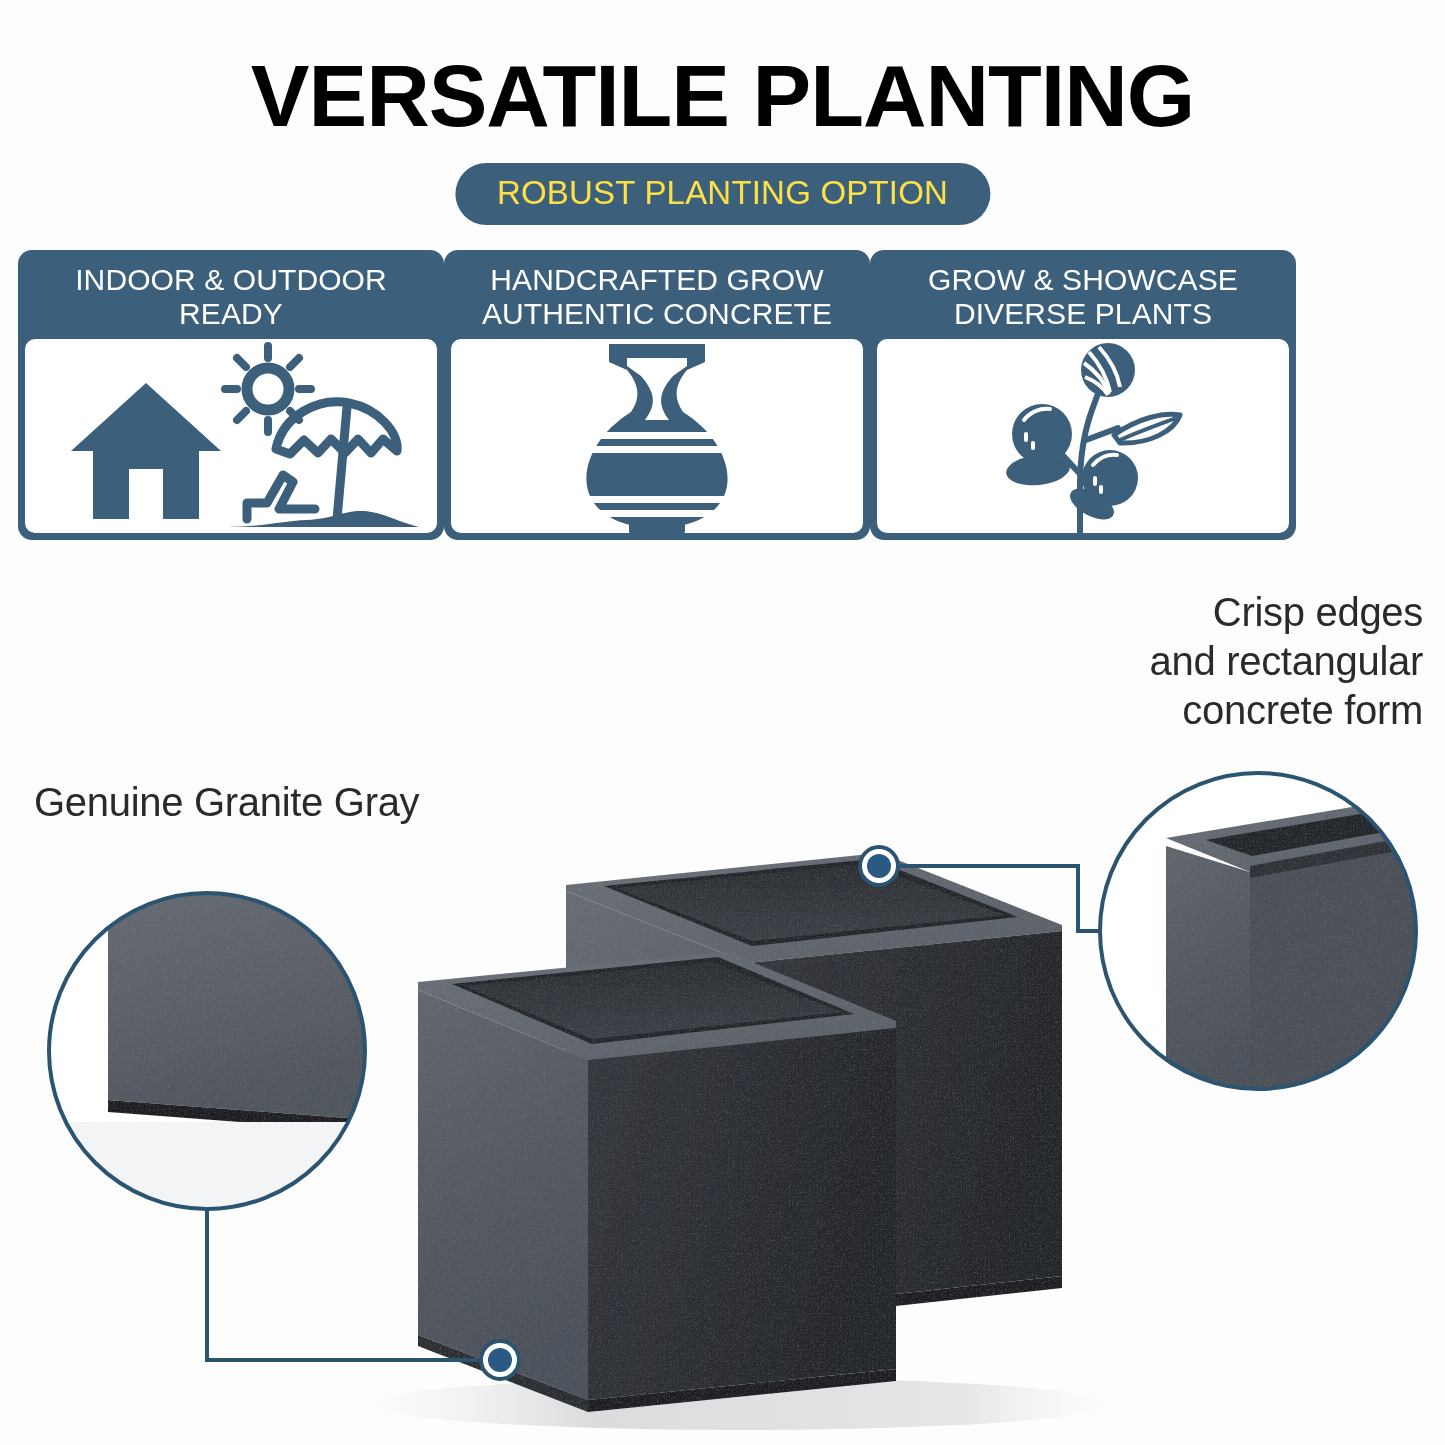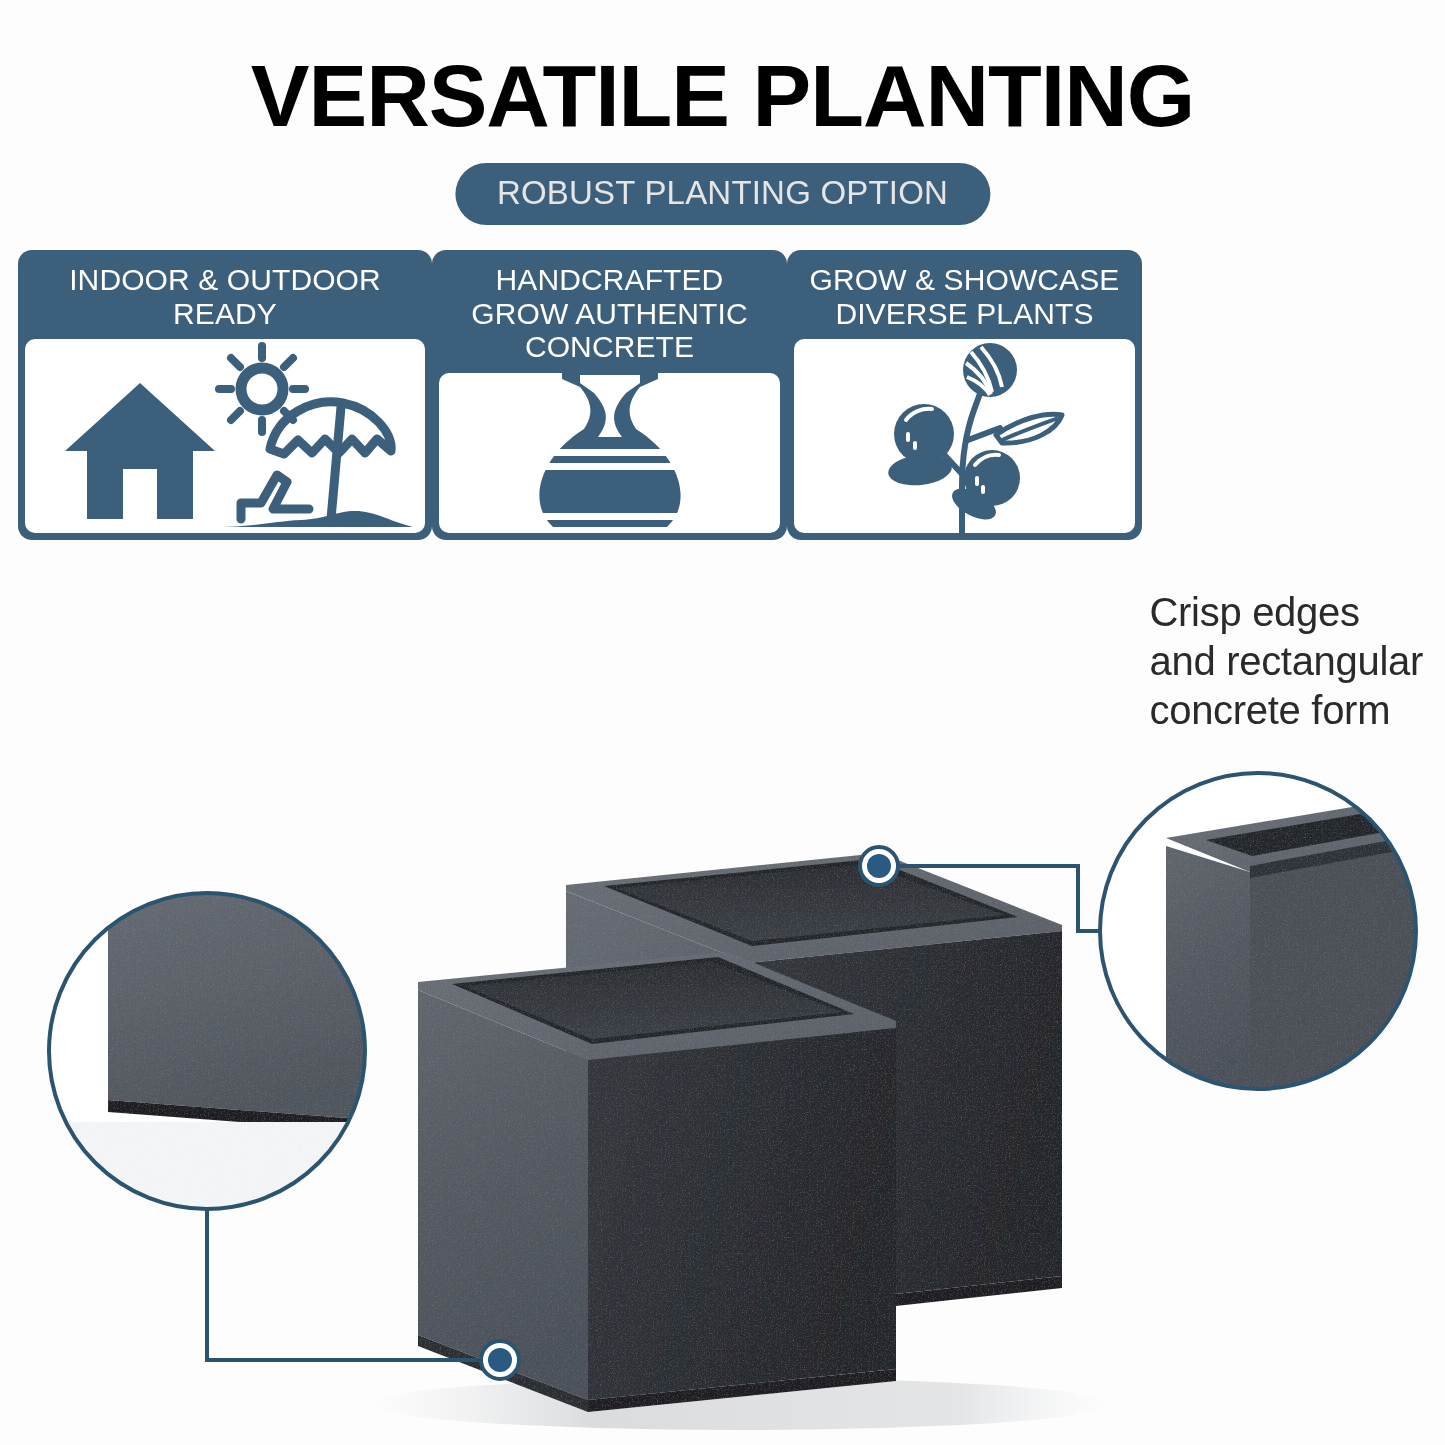--- a/index.html
+++ b/index.html
@@ -21,33 +21,33 @@
     color:#000000;
     font-family:"Liberation Sans", sans-serif;
     line-height:1.0;
   }
 
   
   #subtitle-pill {
     position:absolute; top:163px; left:50%;
     transform:translateX(-50%);
     background:#3c607b;
-    color:#e5e5e5;
+    color:#fde047;
     border-radius:40px;
     padding:11px 42px 13px 42px;
     font-size:33px;
     font-weight:500;
     letter-spacing:0.2px;
     white-space:nowrap;
   }
 
   
   #feature-cards {
     position:absolute; top:250px; left:18px;
-    width:1124px; height:290px;
+    width:1278px; height:290px;
     display:flex; justify-content:space-between;
   }
   .feature-card {
     width:455px; height:290px;
     background:#3c607b;
     border-radius:14px;
     padding:7px 7px 7px 7px;
     display:flex; flex-direction:column;
   }
   .feature-card-title {
@@ -70,21 +70,21 @@
 
   
   .annotation {
     position:absolute;
     color:#2c2a28;
     font-size:40px;
     line-height:1.22;
     font-family:"Liberation Sans", sans-serif;
     letter-spacing:-0.3px;
   }
-  #annotation-right { top:588px; right:22px; text-align:left; }
+  #annotation-right { top:588px; right:22px; text-align:right; }
   #annotation-left  { top:778px; left:34px; text-align:center; }
 
   
   #stage {
     position:absolute; left:0; top:0;
     width:1445px; height:1445px;
     pointer-events:none;
   }
   #stage svg { display:block; width:1445px; height:1445px; }
 </style>
@@ -211,20 +211,21 @@
 
 </div>
 
 <div class="annotation" id="annotation-right">
   <div>Crisp edges</div>
   <div>and rectangular</div>
   <div>concrete form</div>
 </div>
 
 <div class="annotation" id="annotation-left">
+  <div>Genuine Granite Gray</div>
 </div>
 
 <div id="stage">
   <svg viewBox="0 0 1445 1445" xmlns="http://www.w3.org/2000/svg">
     <defs>
 
       <linearGradient id="faceFront" x1="0" y1="0" x2="0.25" y2="1">
         <stop offset="0%" stop-color="#61666e"></stop>
         <stop offset="45%" stop-color="#565b63"></stop>
         <stop offset="100%" stop-color="#4c515a"></stop>

